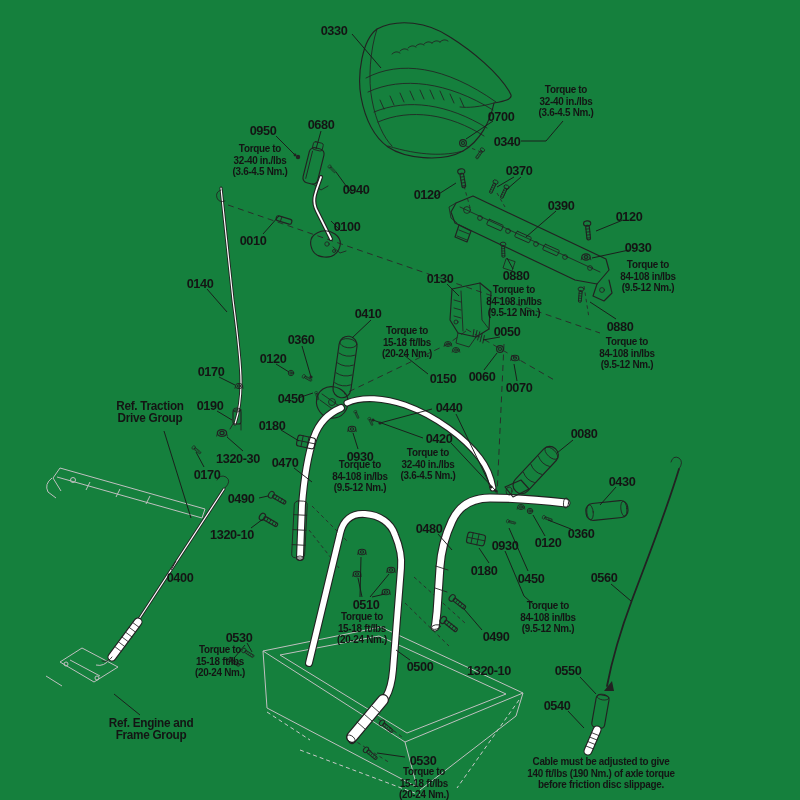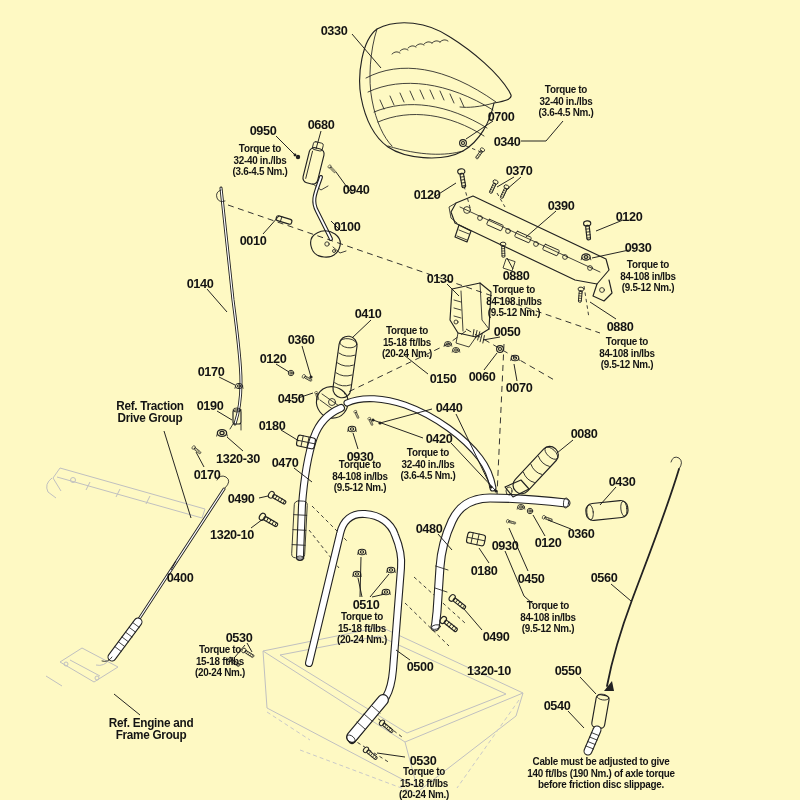--- a/index.html
+++ b/index.html
@@ -1,16 +1,16 @@
 <!DOCTYPE html>
 <html><head>
 <meta charset="utf-8">
 <style>
   html,body{margin:0;padding:0;background:#fff;}
-  .stage{position:relative;width:800px;height:800px;background:#fef9c3;overflow:hidden;
+  .stage{position:relative;width:800px;height:800px;background:#15803d;overflow:hidden;
          font-family:"Liberation Sans",sans-serif;}
   .stage svg{position:absolute;left:0;top:0;}
   .callout{position:absolute;transform:translate(-50%,-50%) scaleX(.94);
            font:700 13.5px "Liberation Sans",sans-serif;letter-spacing:-.4px;
            color:#141414;white-space:nowrap;}
   .note{position:absolute;transform:translate(-50%,-50%) scaleX(.94);
         font:700 10.5px "Liberation Sans",sans-serif;letter-spacing:-.3px;
         line-height:11.5px;text-align:center;color:#141414;white-space:nowrap;}
   .refnote{font-size:12.5px;line-height:12px;}
   .ln{stroke:#222;stroke-width:1.15;fill:none;stroke-linecap:round;stroke-linejoin:round;}

